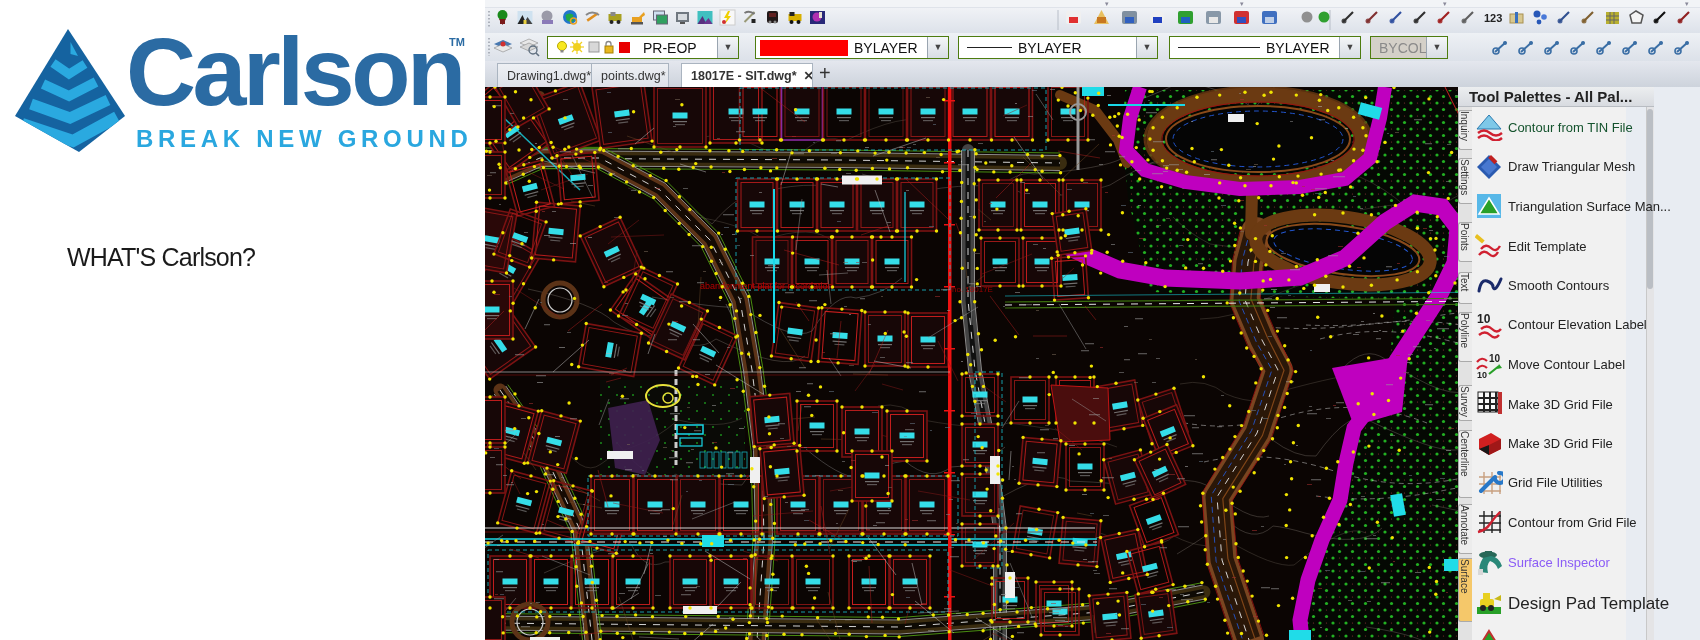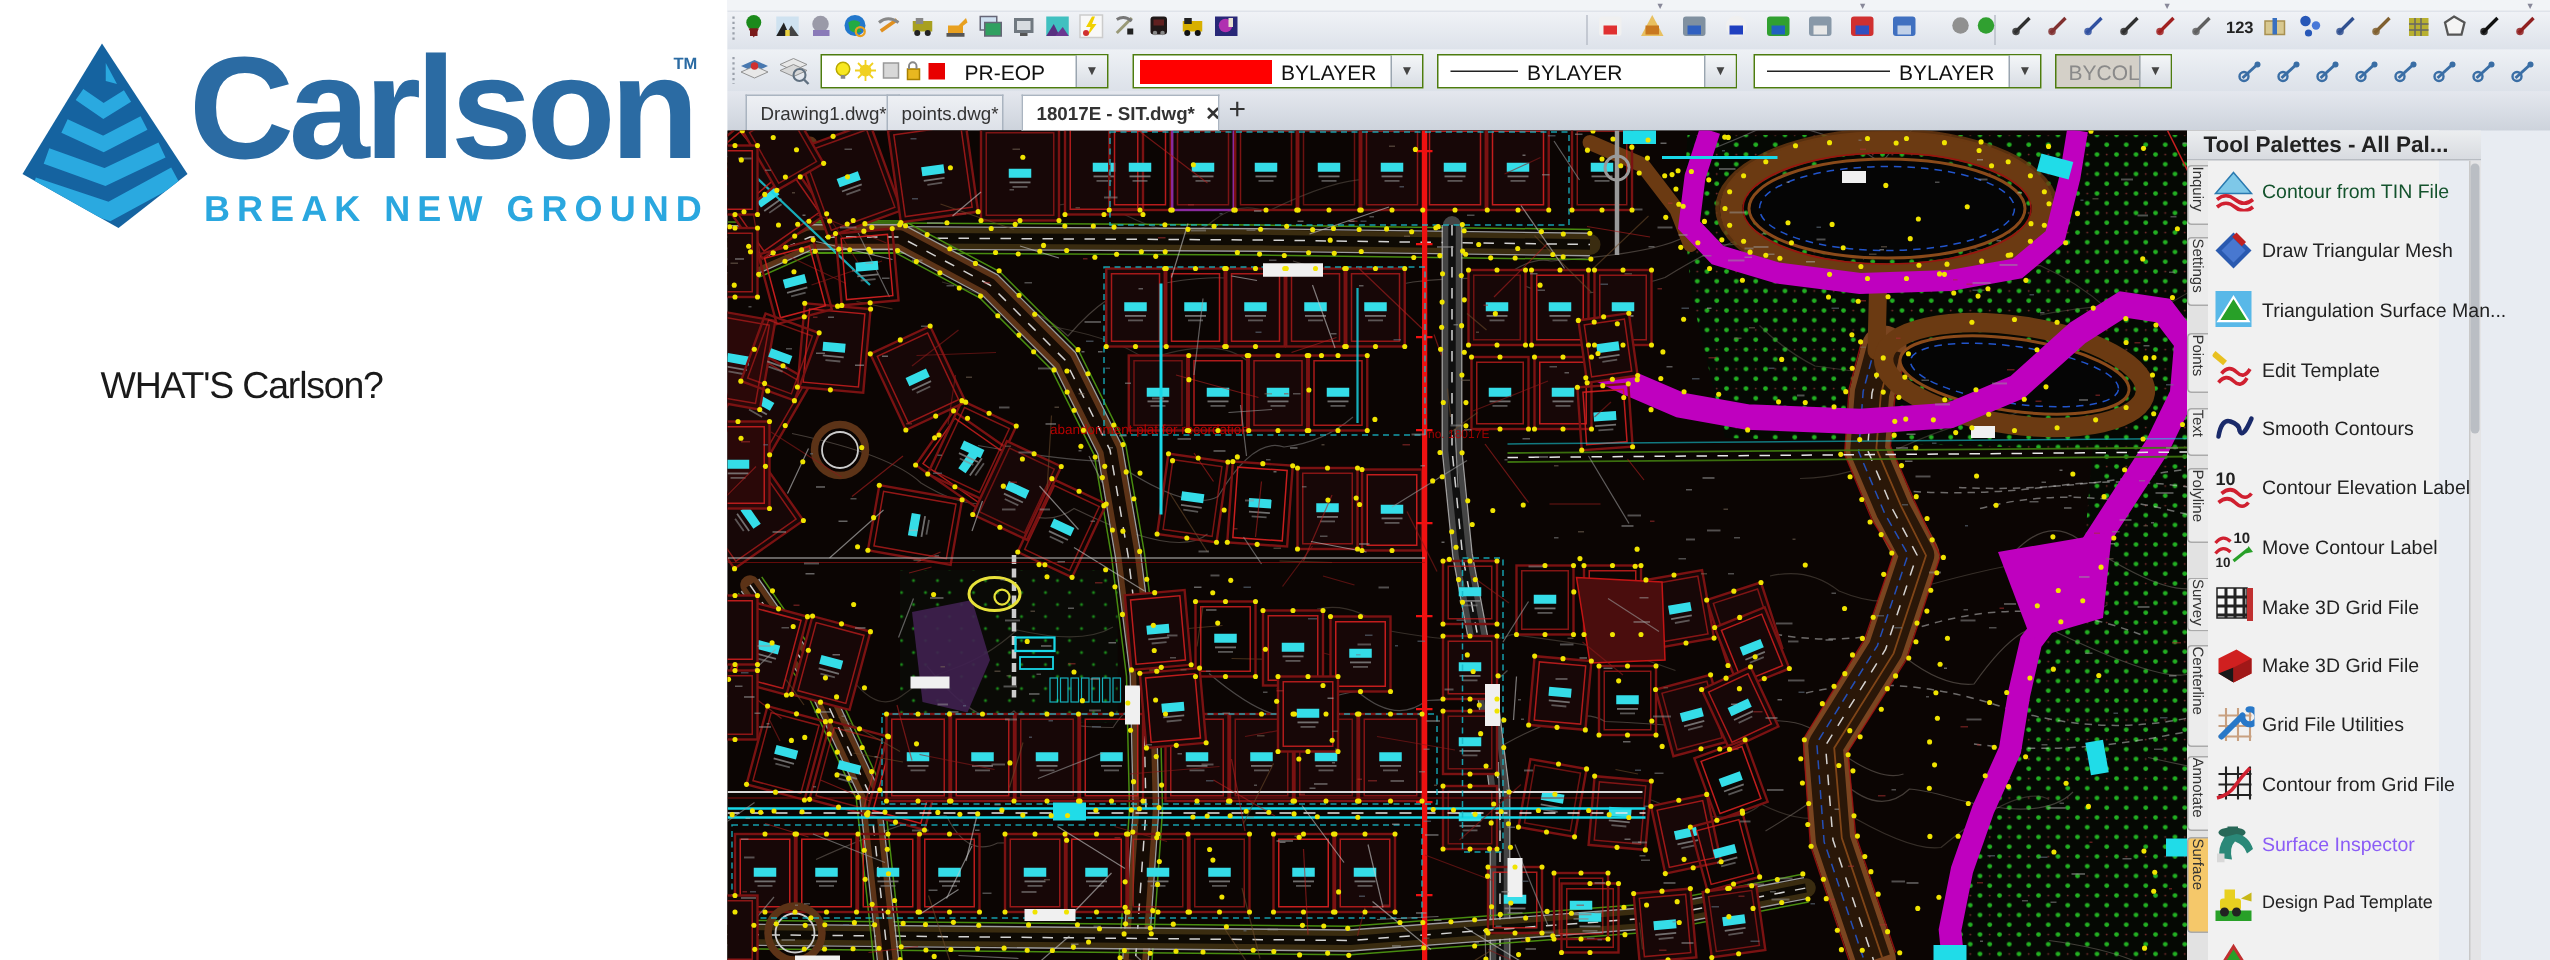--- a/index.html
+++ b/index.html
@@ -2997,17 +2997,17 @@
         </svg></div>
       <div style="position:absolute;left:50px;top:468px;font-size:13px;color:#8b5cf6;white-space:nowrap">Surface Inspector</div>
       <div style="position:absolute;left:17px;top:500px;width:28px;height:28px"><svg width="28" height="28">
           <rect x="2" y="20" width="24" height="7" fill="#28a028"></rect>
           <rect x="5" y="12" width="14" height="8" rx="2" fill="#e8d020"></rect>
           <rect x="8" y="6" width="7" height="7" fill="#e8d020"></rect>
           <circle cx="8" cy="21" r="3" fill="#222"></circle>
           <circle cx="16" cy="21" r="3" fill="#222"></circle>
           <path d="M19,12 L26,8 L26,14" fill="#c8b818"></path>
         </svg></div>
-      <div style="position:absolute;left:50px;top:507px;font-size:12px;color:#222;white-space:nowrap">Design Pad Template</div>
+      <div style="position:absolute;left:50px;top:507px;font-size:17px;color:#222;white-space:nowrap">Design Pad Template</div>
       <div style="position:absolute;left:17px;top:540px;width:28px;height:28px"><svg width="28" height="28">
           <polygon points="14,4 24,20 4,20" fill="#28a028" stroke="#c03030" stroke-width="2"></polygon>
         </svg></div>
  </div>
 </div>
 </body></html>

